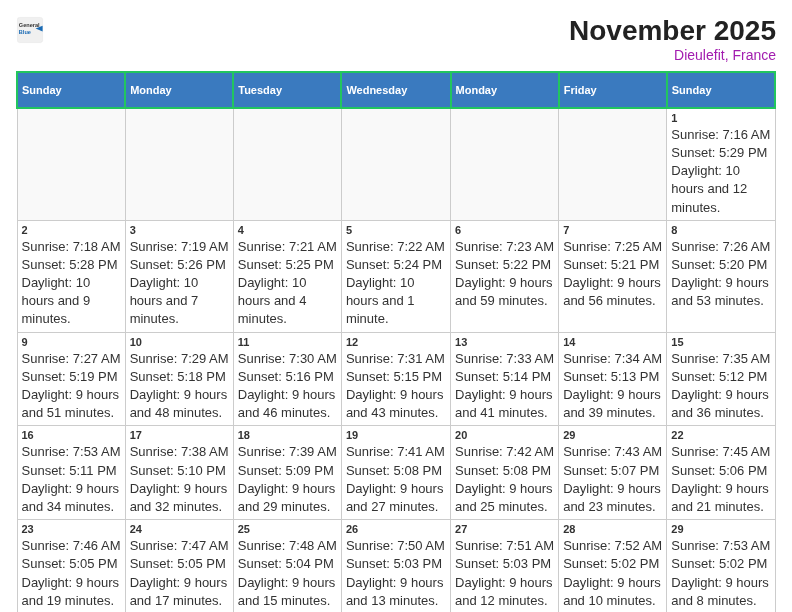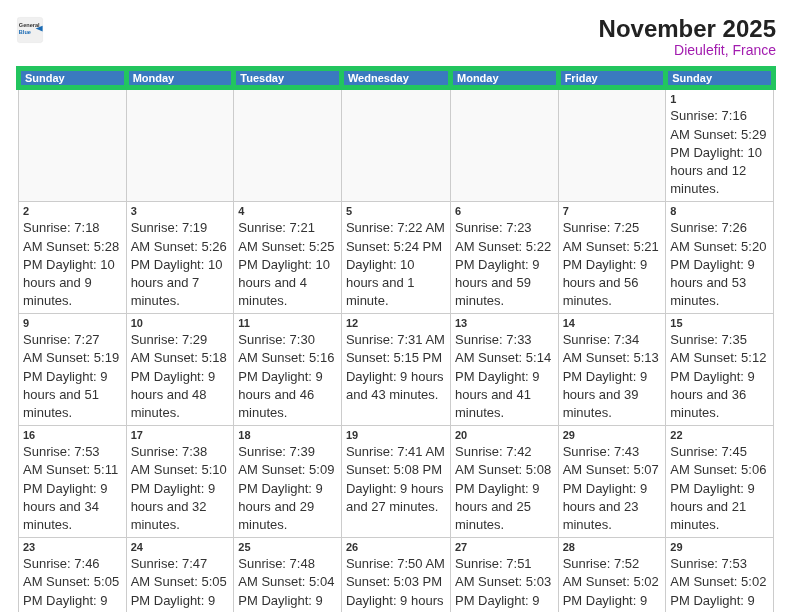--- a/index.html
+++ b/index.html
@@ -28,42 +28,42 @@
       gap: 4px;
     }
     .logo-icon {
       width: 28px;
       height: 28px;
     }
     .title-block {
       text-align: right;
     }
     .month-title {
-      font-size: 24px;
+      font-size: 28px;
       font-weight: bold;
       color: #222;
       line-height: 1.1;
     }
     .location {
       font-size: 14px;
       color: #a21caf;
     }
     .calendar {
       width: 100%;
       border-collapse: collapse;
       border: 1px solid #ccc;
     }
     .calendar th {
       background: #3a7abf;
       color: #fff;
       font-size: 11px;
       font-weight: bold;
-      padding: 1px 4px;
+      padding: 11px 4px;
       text-align: left;
-      border: 5px solid #22c55e;
+      border: 2px solid #22c55e;
     }
     .calendar td {
       border: 1px solid #ccc;
       vertical-align: top;
       padding: 3px 4px;
       width: 113px;
       height: 72px;
       font-size: 9.5px;
       color: #333;
       background: #fff;

